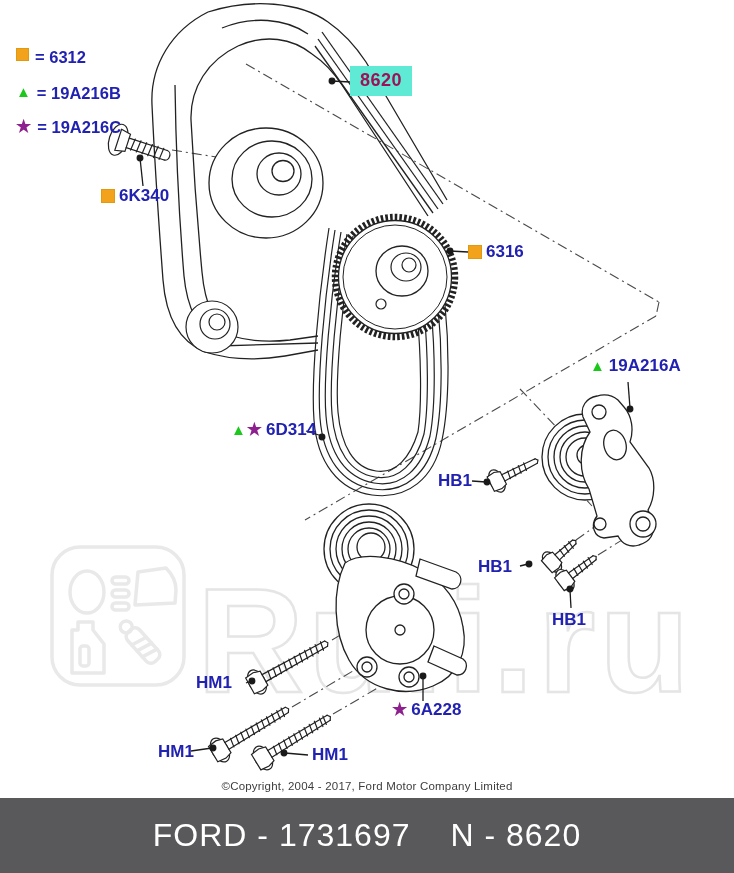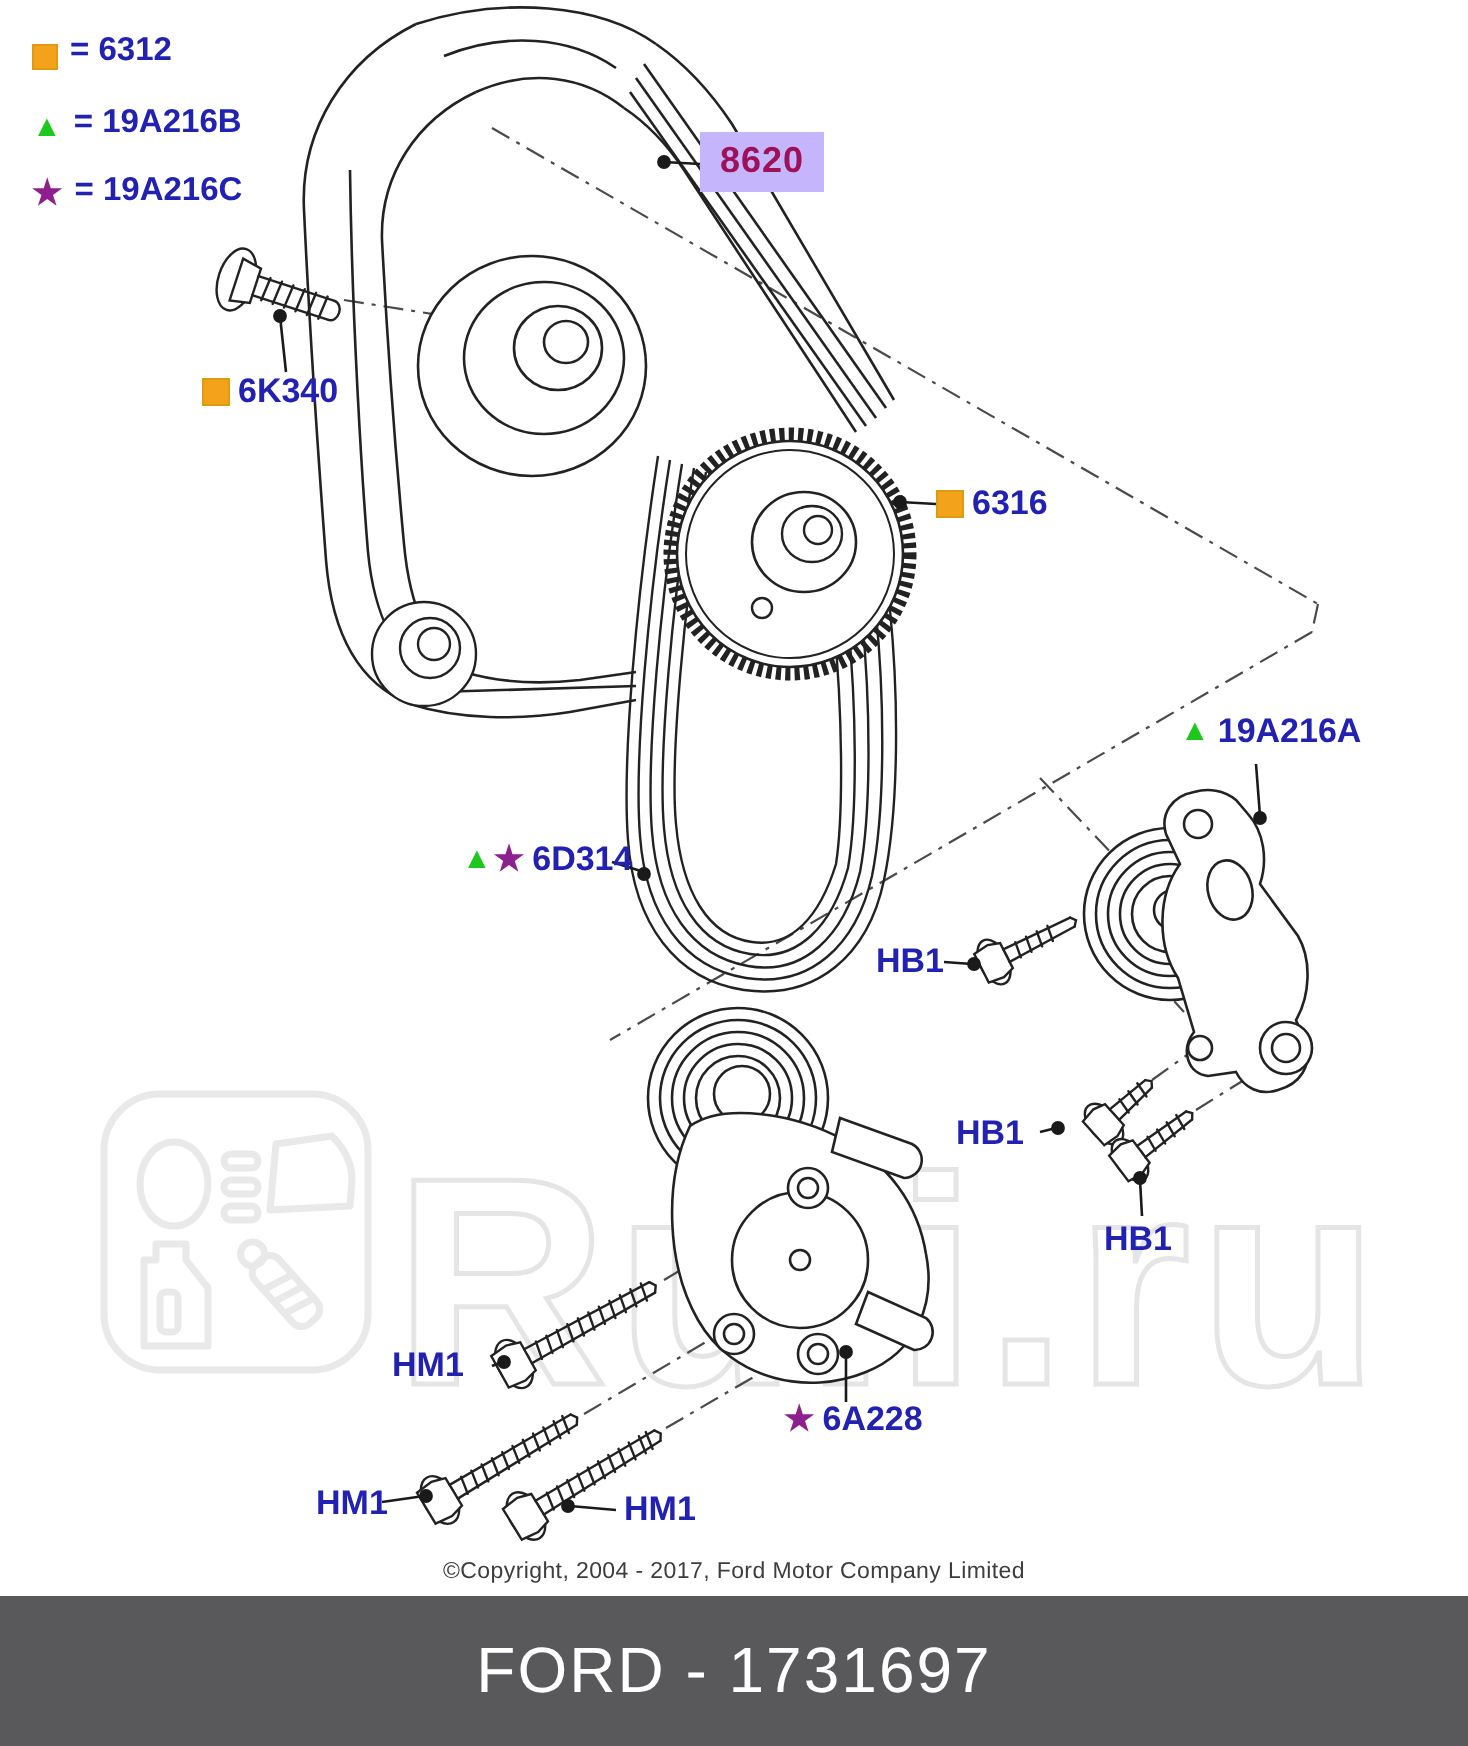--- a/index.html
+++ b/index.html
@@ -18,26 +18,26 @@
     white-space:nowrap; cursor:pointer;
   }
   .plabel .code { color:#2121b2; }
   .sym { display:inline-flex; align-items:center; justify-content:center; line-height:1; }
   .sym.square { width:13px; height:13px; background:#f2a31b; border:1px solid #e09a10; }
   .sym.square.big { width:14px; height:14px; }
   .sym.tri  { color:#1dc81d; font-size:15px; }
   .sym.star { color:#8e1f8e; font-size:17px; }
 
   .legend-row {
-    position:absolute; display:flex; align-items:flex-end; gap:6px;
-    color:#2121b2; font-weight:bold; font-size:16.5px; white-space:nowrap;
+    position:absolute; display:flex; align-items:flex-start; gap:6px;
+    color:#2121b2; font-weight:bold; font-size:16.5px; white-space:nowrap;margin-top:32px;
   }
 
   .hl-box {
-    position:absolute; background:#c4b5fd; color:#9e1057;
+    position:absolute; background:#5eead4; color:#9e1057;
     font-weight:bold; font-size:18px; padding:4px 10px 5px 10px;
     letter-spacing:0.5px; cursor:pointer;
   }
 
   
   #revision-block {
     position:absolute; right:13px; top:726px; text-align:right;
     font-size:11.5px; line-height:15.5px; color:#3d3d3d;
   }
   #copyright-line {
@@ -373,15 +373,16 @@
   <div class="plabel" style="left:392px; top:701px;">
     <span class="sym star">★</span>
     <span class="code">6A228</span>
   </div>
 
 
   <div id="copyright-line">©Copyright, 2004 - 2017, Ford Motor Company Limited</div>
 
   <div id="bottom-bar">
     <span>FORD - 1731697</span>
+    <span>N - 8620</span>
   </div>
 
 </div>
 
 </body></html>

